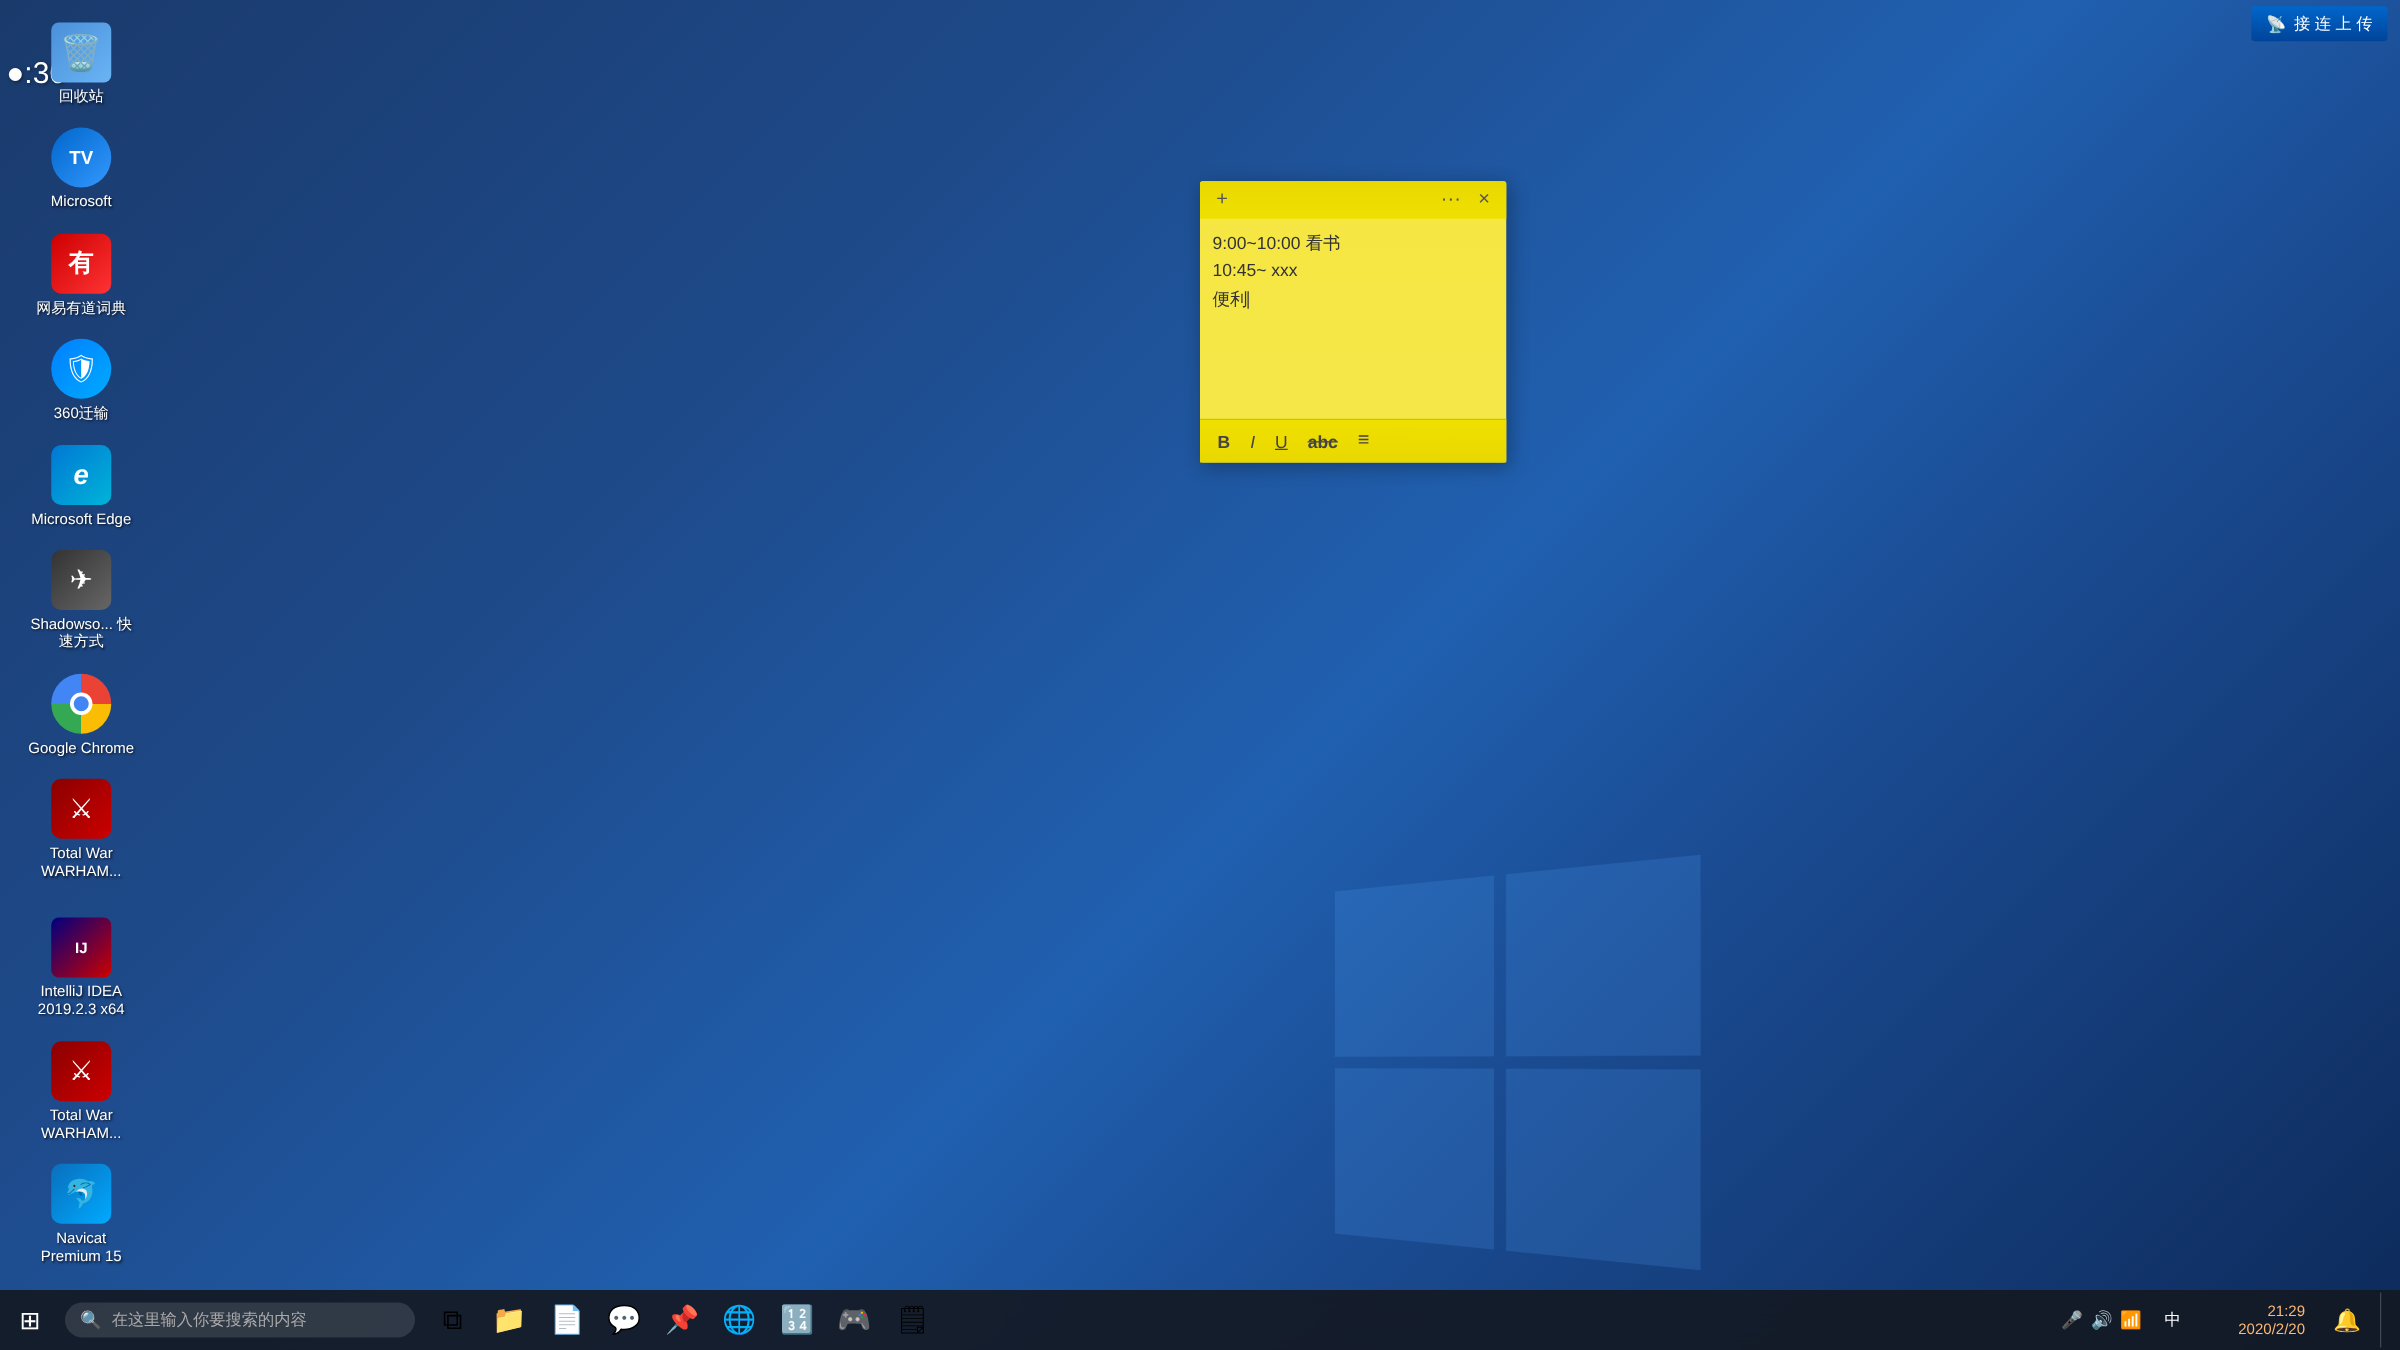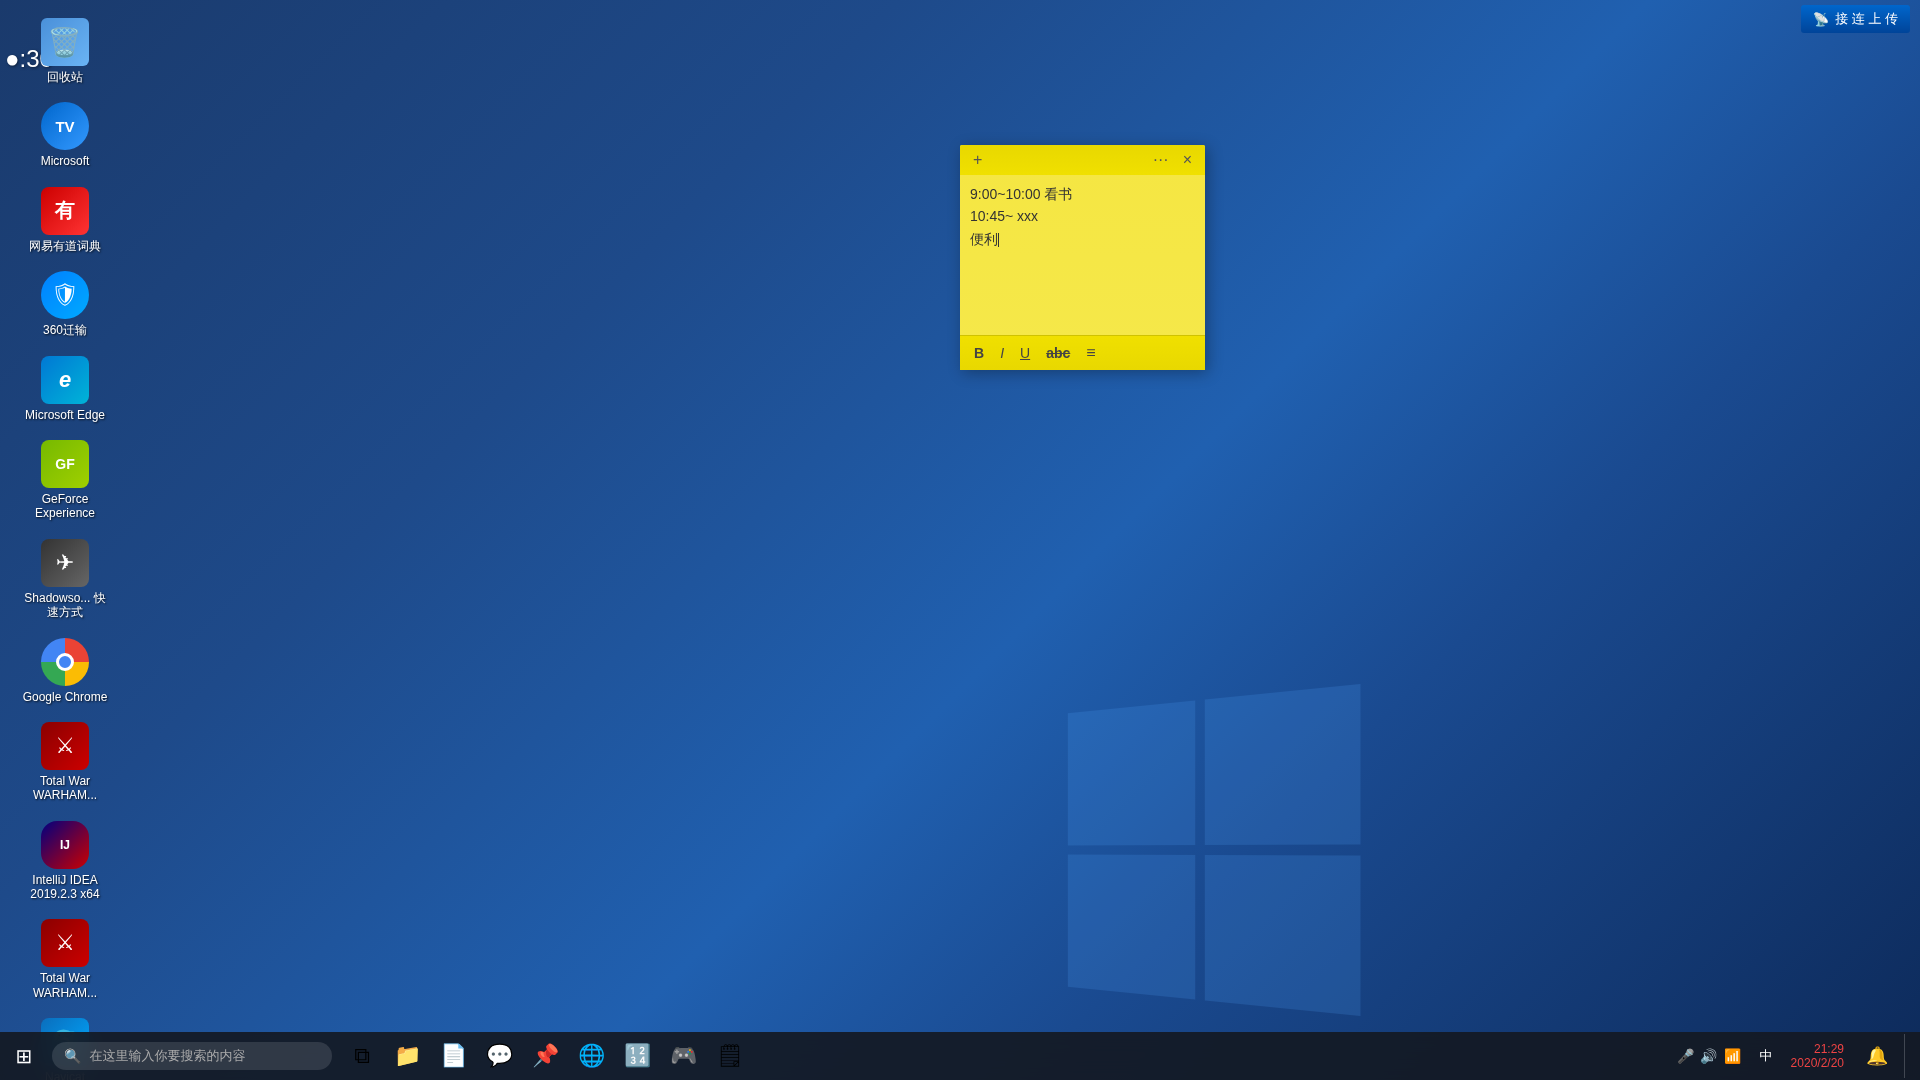--- a/index.html
+++ b/index.html
@@ -83,21 +83,21 @@
 
     
     .icon-recycle { background: linear-gradient(135deg, #4a90d9, #6ab4f5); border-radius: 6px; }
     .icon-teamviewer { background: linear-gradient(135deg, #0066cc, #3399ff); border-radius: 50%; }
     .icon-wangyi { background: linear-gradient(135deg, #cc0000, #ff3333); border-radius: 8px; }
     .icon-360 { background: linear-gradient(135deg, #0080ff, #00aaff); border-radius: 50%; }
     .icon-msedge { background: linear-gradient(135deg, #0078d4, #00b4d8); border-radius: 8px; }
     .icon-geforce { background: linear-gradient(135deg, #76b900, #a0d000); border-radius: 8px; }
     .icon-shadowsocks { background: linear-gradient(135deg, #333, #666); border-radius: 8px; }
     .icon-totalwar { background: linear-gradient(135deg, #8b0000, #cc0000); border-radius: 8px; }
-    .icon-intellij { background: linear-gradient(135deg, #000080, #cc0000); border-radius: 16px; }
+    .icon-intellij { background: linear-gradient(135deg, #000080, #cc0000); border-radius: 6px; margin-top: 12px; }
     .icon-navicat { background: linear-gradient(135deg, #0a6ebd, #00aaff); border-radius: 8px; }
 
     
     .sticky-note {
       position: absolute;
       top: 145px;
       left: 960px;
       width: 245px;
       background: linear-gradient(180deg, #f5e642 0%, #f5e84a 100%);
       box-shadow: 3px 3px 15px rgba(0,0,0,0.3);
@@ -216,25 +216,26 @@
       font-size: 22px;
     }
     .taskbar-right {
       margin-left: auto;
       display: flex;
       align-items: center;
       gap: 4px;
       padding-right: 8px;
     }
     .taskbar-clock {
-      color: #ef4444;
+      color: #fdba74;
       font-size: 12px;
       text-align: right;
       padding: 4px 8px;
       cursor: pointer;
+      margin-left: 28px;
     }
     .taskbar-sys-icons {
       display: flex;
       align-items: center;
       color: white;
       font-size: 14px;
       gap: 6px;
       padding: 4px 8px;
     }
     .taskbar-lang {
@@ -326,24 +327,20 @@
   <div class="desktop-icon">
     <div class="icon-img icon-360" style="color:white;font-size:22px;">🛡</div>
     <span class="icon-label">360迁输</span>
   </div>
 
   <div class="desktop-icon">
     <div class="icon-img icon-msedge" style="color:white;font-size:22px;font-style:italic;font-weight:bold;">e</div>
     <span class="icon-label">Microsoft Edge</span>
   </div>
 
-  <div class="desktop-icon">
-    <div class="icon-img icon-geforce" style="color:white;font-size:14px;font-weight:bold;">GF</div>
-    <span class="icon-label">GeForce Experience</span>
-  </div>
 
   <div class="desktop-icon">
     <div class="icon-img icon-shadowsocks" style="color:white;font-size:22px;">✈</div>
     <span class="icon-label">Shadowso... 快速方式</span>
   </div>
 
   <div class="desktop-icon">
     <div class="icon-img" style="border-radius:50%;background:conic-gradient(#ea4335 0deg 90deg,#fbbc04 90deg 180deg,#34a853 180deg 270deg,#4285f4 270deg 360deg);position:relative;">
       <div style="position:absolute;width:18px;height:18px;background:#4285f4;border-radius:50%;top:50%;left:50%;transform:translate(-50%,-50%);border:3px solid white;"></div>
     </div>

